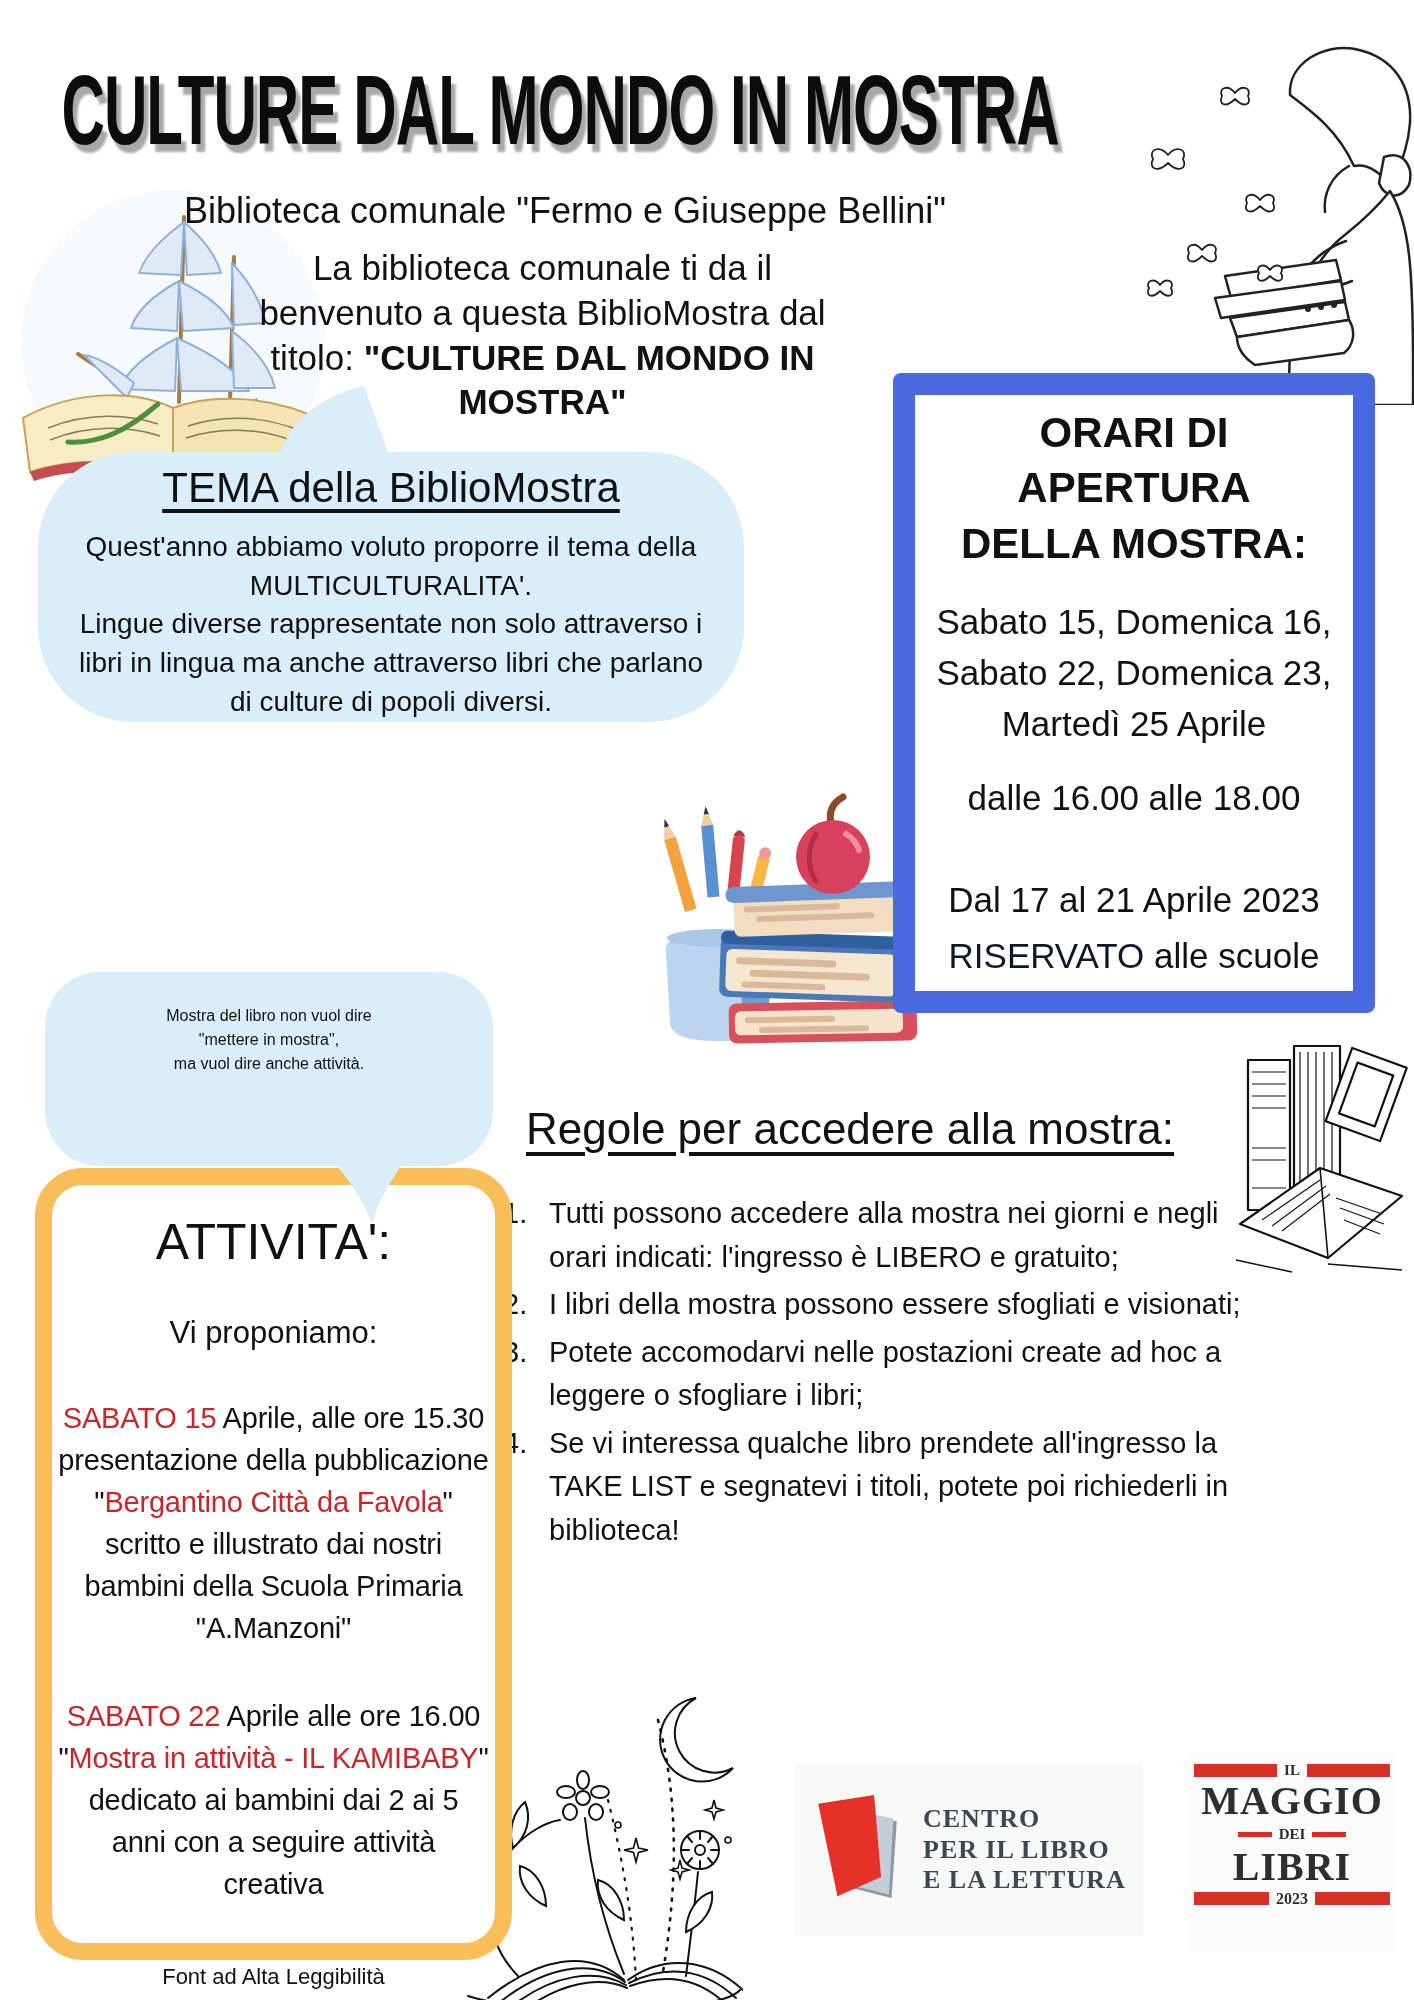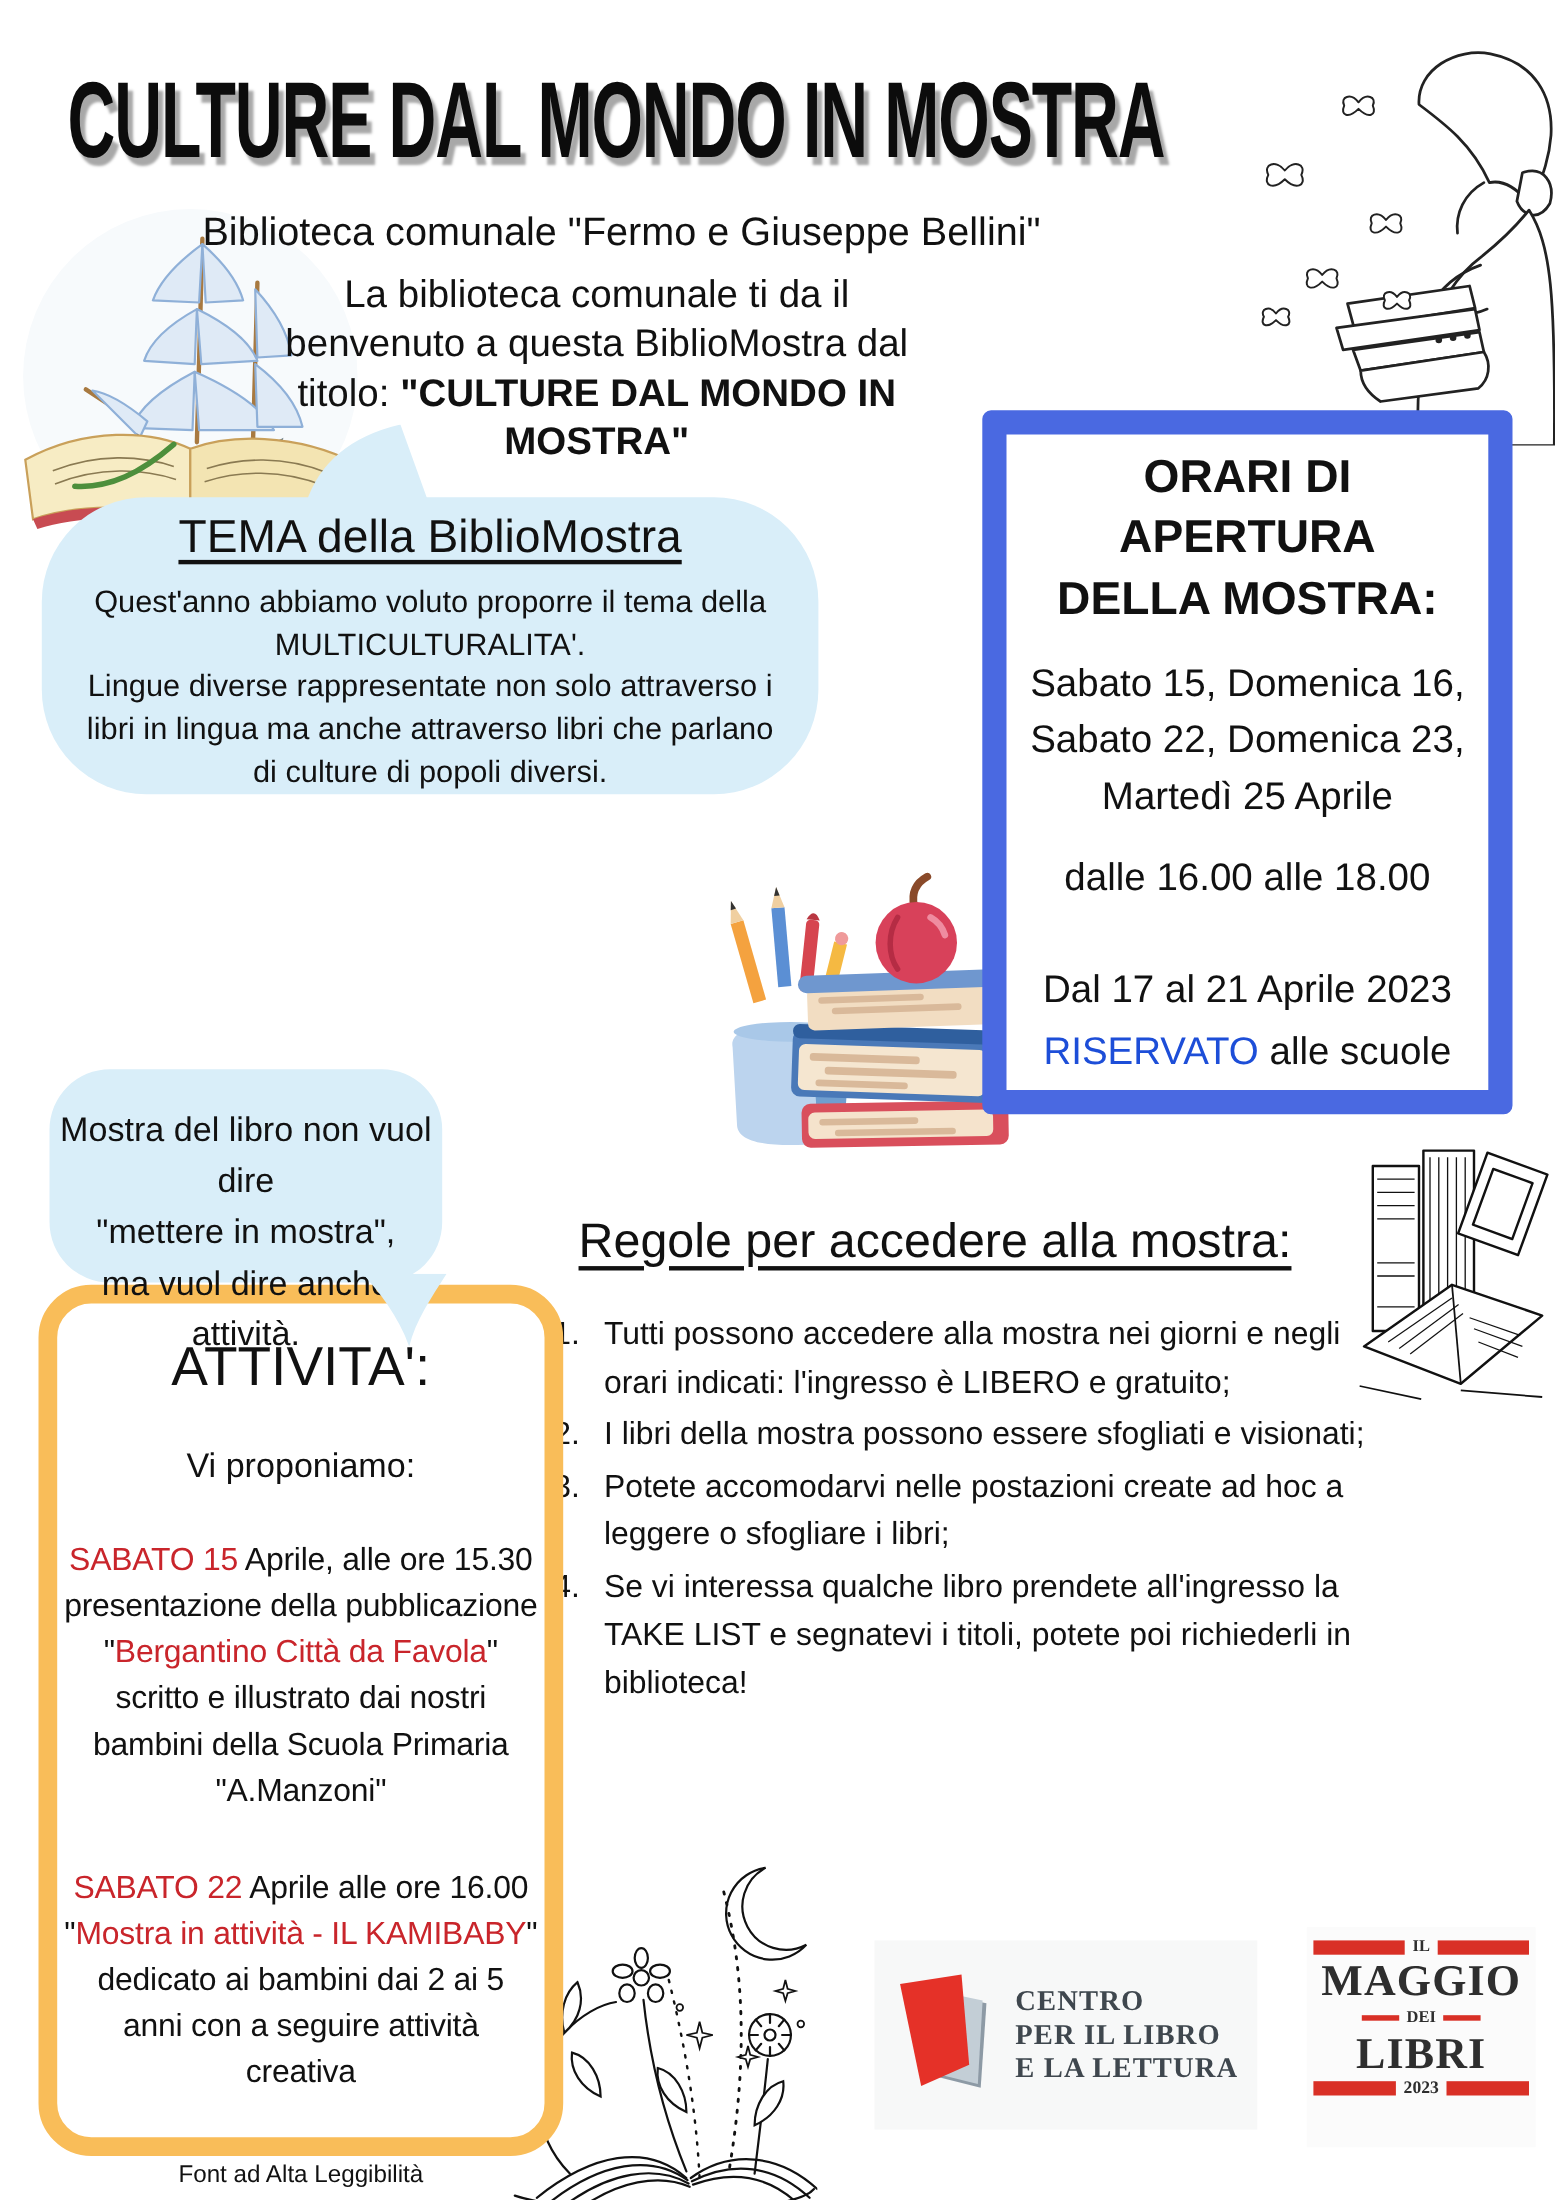--- a/index.html
+++ b/index.html
@@ -20,31 +20,31 @@
 
   
   .orari-box{left:893px;top:373px;width:482px;height:640px;box-sizing:border-box;
       background:#fff;border:22px solid #4a69e1;border-radius:8px;z-index:3;
       text-align:center;padding:10px 6px;}
   .orari-heading{font-weight:700;font-size:42px;line-height:1.32;}
   .orari-days{font-size:35px;line-height:1.45;margin-top:26px;}
   .orari-hours{font-size:35px;margin-top:28px;}
   .orari-school{font-size:35px;margin-top:62px;}
   .orari-reserved{font-size:35px;margin-top:16px;}
-  .orange-text{color:#1d4ed8;}
+  .orange-text{color:#0f172a;}
 
   
   .tema-bubble{left:38px;top:452px;width:706px;height:270px;background:#d9eef9;
       border-radius:95px;z-index:1;text-align:center;box-sizing:border-box;padding-top:12px;}
   .tema-heading{font-size:42px;text-decoration:underline;text-underline-offset:7px;}
   .tema-body{font-size:28px;line-height:1.38;margin-top:16px;padding:0 28px;}
   .tema-body p{margin:0;}
   .bubble-tail{z-index:1;}
-  .bubble2{left:45px;top:972px;width:357px;height:194px;background:#d9eef9;border-radius:55px;
-      z-index:4;text-align:center;font-size:31px;line-height:1.5;box-sizing:border-box;padding-top:32px;}
+  .bubble2{left:45px;top:972px;width:448px;height:194px;background:#d9eef9;border-radius:55px;
+      z-index:4;text-align:center;font-size:16px;line-height:1.5;box-sizing:border-box;padding-top:32px;}
   .tail2{left:330px;top:1158px;z-index:5;}
 
   
   .regole-heading{left:450px;top:1104px;width:800px;text-align:center;font-size:44px;
       text-decoration:underline;text-underline-offset:8px;z-index:2;}
   .regole-list{left:495px;top:1192px;width:748px;z-index:2;}
   .regole-item{display:flex;font-size:29px;line-height:1.5;margin-bottom:4px;}
   .regole-item .num{width:54px;flex:0 0 54px;text-align:left;padding-left:8px;box-sizing:border-box;}
   .regole-item .body{flex:1;text-align:left;}
 

